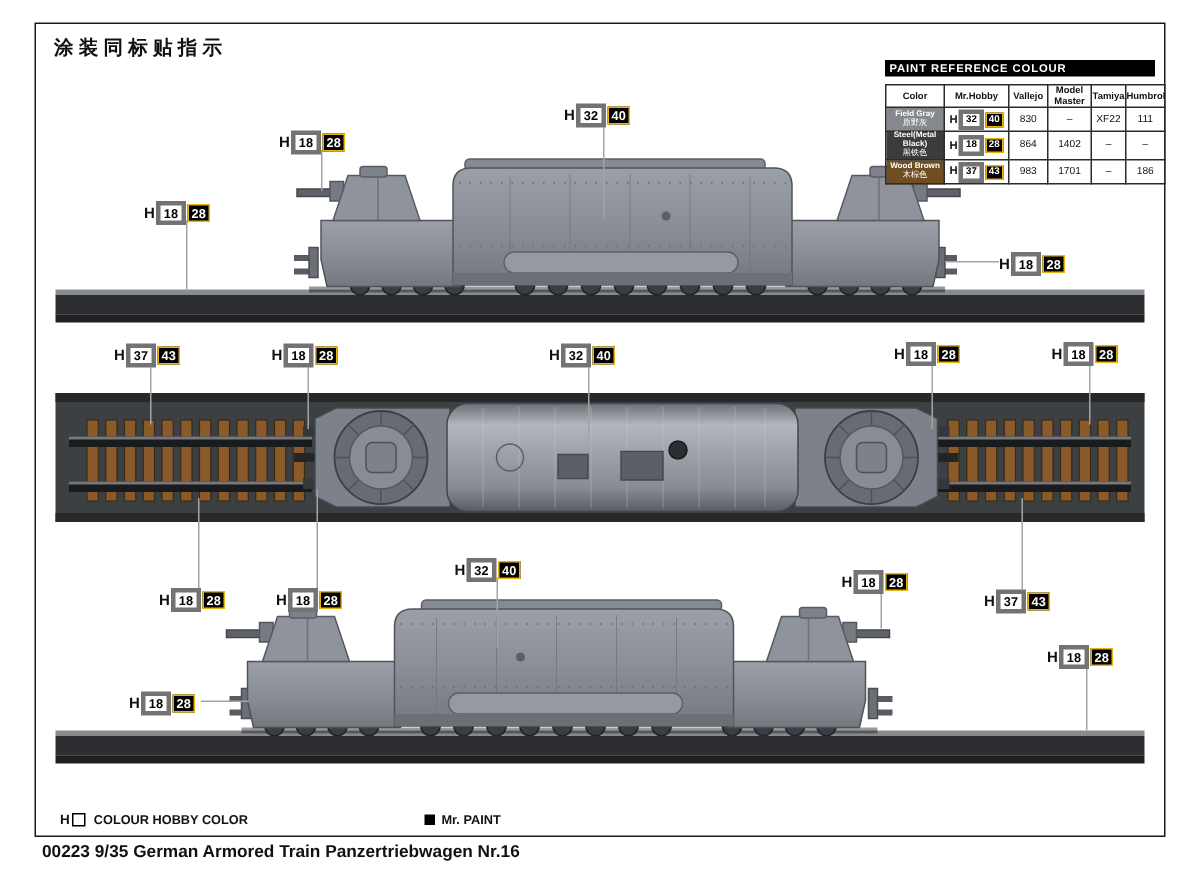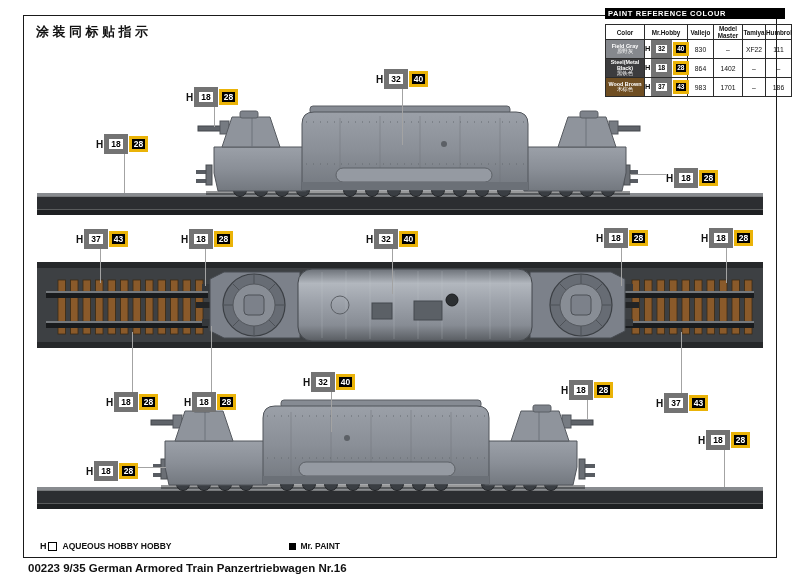--- a/index.html
+++ b/index.html
@@ -5,36 +5,36 @@
   html,body{margin:0;padding:0;background:#fff;}
   #page{position:relative;width:800px;height:579px;background:#ffffff;overflow:hidden;
         font-family:Liberation Sans, sans-serif;color:#111;}
   #frame{position:absolute;left:23px;top:15px;width:754px;height:543px;
          border:1.5px solid #1a1a1a;box-sizing:border-box;}
   
   #title-cn{position:absolute;left:36px;top:23px;font-size:13px;font-weight:bold;letter-spacing:3.5px;}
   #title-en{position:absolute;left:36px;top:41px;font-size:15px;font-weight:bold;word-spacing:6px;}
   #footer{position:absolute;left:28px;top:562px;font-size:11.5px;font-weight:bold;}
   
-  #paint-panel{position:absolute;left:590px;top:8px;width:180px;margin-left:15px;}
+  #paint-panel{position:absolute;left:590px;top:40px;width:180px;}
   #paint-title{background:#000;color:#fff;font-size:7.5px;font-weight:bold;
                height:11px;line-height:11px;padding-left:3px;letter-spacing:.6px;}
   #paint-table{border-collapse:collapse;table-layout:fixed;width:180px;margin-top:5px;}
   #paint-table th,#paint-table td{border:1px solid #2b2b2b;text-align:center;vertical-align:middle;
                font-size:6.8px;padding:0;line-height:1.15;}
   #paint-table th{font-size:6.3px;font-weight:bold;height:12px;}
   #paint-table td{height:15px;}
   .swatch-cell{color:#fff;}
   .swatch-en{font-size:5.4px;font-weight:bold;line-height:1.1;}
   .swatch-cn{font-size:5.4px;line-height:1.1;}
   
   .code{display:inline-flex;align-items:center;white-space:nowrap;}
   .code-h{font-weight:bold;margin-right:1px;}
-  .code-w{border:5px solid #737373;background:#fff;color:#000;font-weight:bold;padding:0 2px;display:inline-block;}
-  .code-b{border:3px solid #eab308;background:#000;color:#fff;font-weight:bold;padding:0 2px;display:inline-block;margin-left:1px;}
+  .code-w{border:3px solid #737373;background:#fff;color:#000;font-weight:bold;padding:0 2px;display:inline-block;}
+  .code-b{border:1px solid #eab308;background:#000;color:#fff;font-weight:bold;padding:0 2px;display:inline-block;margin-left:1px;}
   .callout{position:absolute;font-size:8.5px;z-index:5;}
   .callout .code-h{font-size:10px;}
   .callout .code-w,.callout .code-b{height:10px;line-height:10px;}
   .mini{font-size:6.5px;}
   .mini .code-h{font-size:7.5px;}
   .mini .code-w,.mini .code-b{height:8px;line-height:8px;padding:0 1.5px;}
   .leader{position:absolute;background:#a3a3a3;z-index:4;}
   
   #legend{position:absolute;left:40px;top:541px;font-size:8.5px;font-weight:bold;display:flex;align-items:center;}
   .legend-h{font-size:9px;margin-right:1px;}
@@ -384,19 +384,19 @@
       <span class="code callout" style="left: 86px; top: 461px;">
         <span class="code-h">H</span>
         <span class="code-w">18</span>
         <span class="code-b">28</span>
       </span>
     </div>
 
   <div id="legend">
     <span class="legend-h">H</span>
     <span class="legend-box-white"></span>
-    <span>AQUEOUS HOBBY HOBBY</span>
+    <span>COLOUR HOBBY COLOR</span>
     <span class="legend-box-black"></span>
     <span>Mr. PAINT</span>
   </div>
 
   <div id="footer">00223 9/35 German Armored Train Panzertriebwagen Nr.16</div>
 </div>
 
 </body></html>

